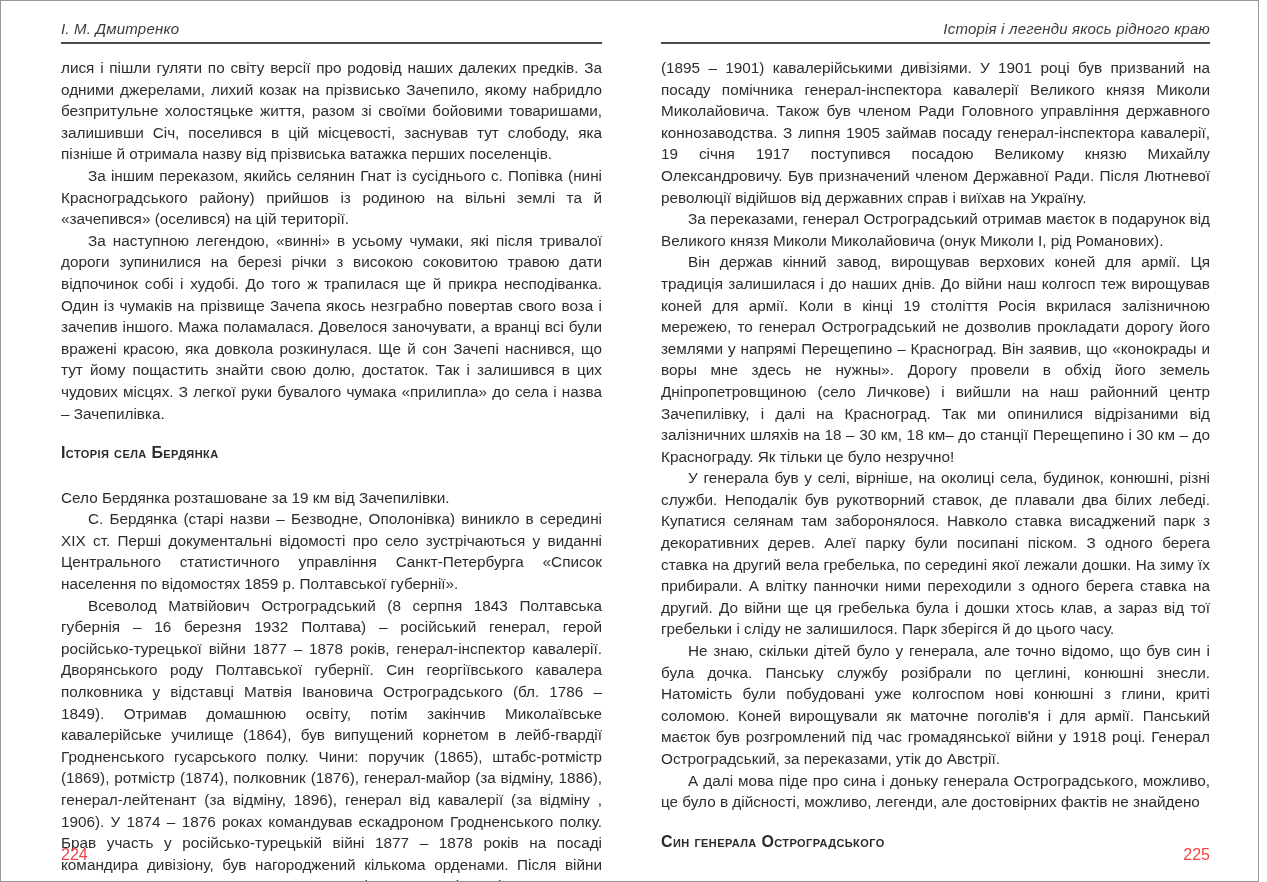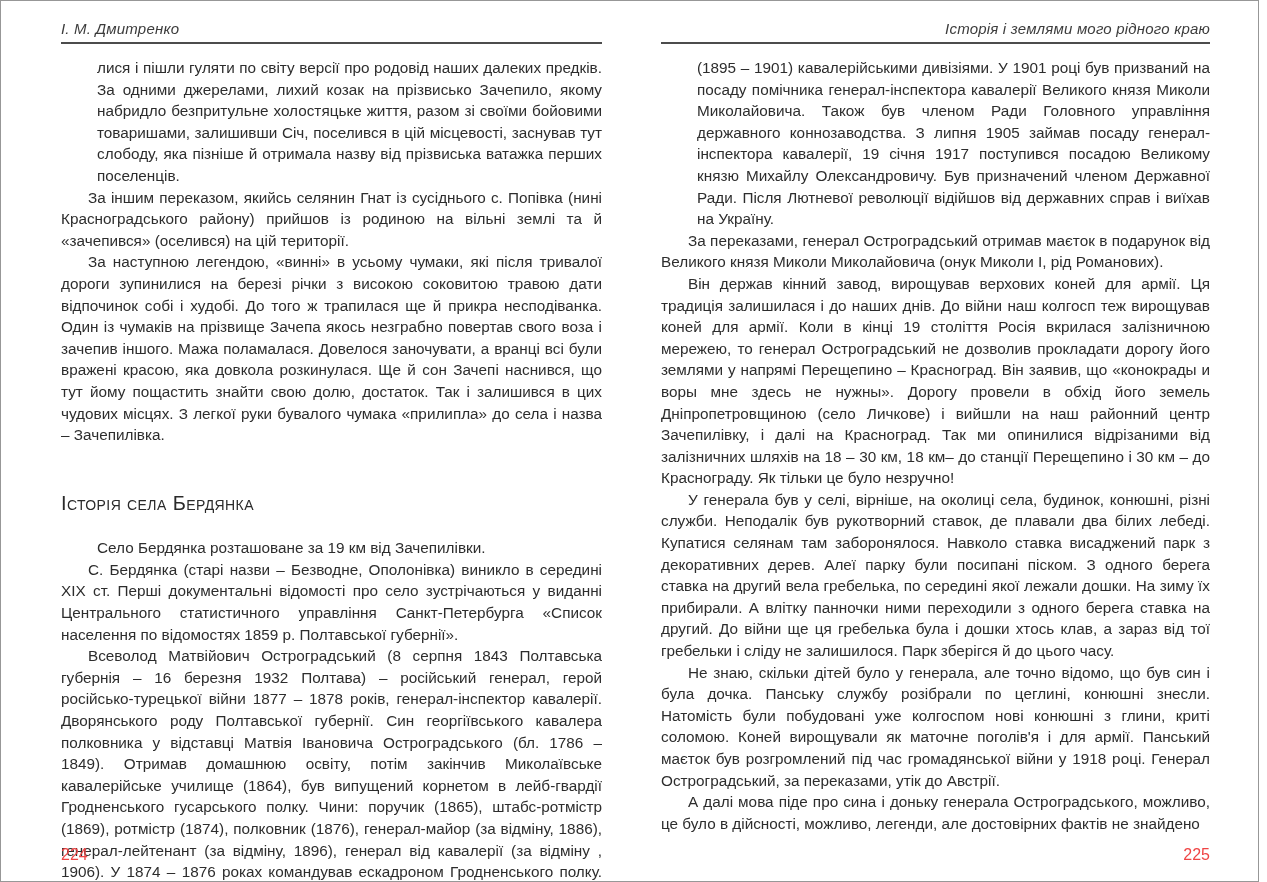--- a/index.html
+++ b/index.html
@@ -37,28 +37,28 @@
 
   .page-body {
     margin-top: 13px;
     font-size: 15.3px;
     line-height: 21.6px;
     text-align: justify;
     color: #2d2d2d;
     hyphens: auto;
   }
   .para { text-indent: 27px; }
-  .para.noindent { text-indent: 0; margin-left: 36px; }
+  .para.noindent { text-indent: 0; }
 
   .section-heading {
-    font-size: 20px;
-    font-weight: 400;
+    font-size: 16px;
+    font-weight: 700;
     font-variant: small-caps;
     letter-spacing: 0.4px;
-    margin-top: 47px;
+    margin-top: 18px;
     margin-bottom: 23px;
     text-align: left;
     text-indent: 0;
     color: #2a2a2a;
   }
 
   .page-number {
     position: absolute;
     bottom: 17px;
     font-size: 16px;
@@ -80,21 +80,21 @@
       <p class="para">За наступною легендою, «винні» в усьому чумаки, які після тривалої дороги зупинилися на березі річки з високою соковитою травою дати відпочинок собі і худобі. До того ж трапилася ще й прикра несподіванка. Один із чумаків на прізвище Зачепа якось незграбно повертав свого воза і зачепив іншого. Мажа поламалася. Довелося заночувати, а вранці всі були вражені красою, яка довкола розкинулася. Ще й сон Зачепі наснився, що тут йому пощастить знайти свою долю, достаток. Так і залишився в цих чудових місцях. З легкої руки бувалого чумака «прилипла» до села і назва – Зачепилівка.</p>
       <h2 class="section-heading">Історія села Бердянка</h2>
       <p class="para noindent">Село Бердянка розташоване за 19 км від Зачепилівки.</p>
       <p class="para">С. Бердянка (старі назви – Безводне, Ополонівка) виникло в середині XIX ст. Перші документальні відомості про село зустрічаються у виданні Центрального статистичного управління Санкт-Петербурга «Список населення по відомостях 1859 р. Полтавської губернії».</p>
       <p class="para">Всеволод Матвійович Остроградський (8 серпня 1843 Полтавська губернія – 16 березня 1932 Полтава) – російський генерал, герой російсько-турецької війни 1877 – 1878 років, генерал-інспектор кавалерії. Дворянського роду Полтавської губернії. Син георгіївського кавалера полковника у відставці Матвія Івановича Остроградського (бл. 1786 – 1849). Отримав домашнюю освіту, потім закінчив Миколаївське кавалерійське училище (1864), був випущений корнетом в лейб-гвардії Гродненського гусарського полку. Чини: поручик (1865), штабс-ротмістр (1869), ротмістр (1874), полковник (1876), генерал-майор (за відміну, 1886), генерал-лейтенант (за відміну, 1896), генерал від кавалерії (за відміну , 1906). У 1874 – 1876 роках командував ескадроном Гродненського полку. Брав участь у російсько-турецькій війні 1877 – 1878 років на посаді командира дивізіону, був нагороджений кількома орденами. Після війни командував запасним ескадроном полку (1877 – 1880). Потім командував 5-м Олександрійським гусарським полком (1880 – 1884), Гродненським лейб-гвардії гусарським полком (1884 – 1892), 1-ю бригадою 2-ї гвардійської кавалерійської дивізії (січень – листопад 1892), 5-ю (1892 – 1895) і 2-ю гвардійськими</p>
     </div>
     <div class="page-number">224</div>
   </div>
 
   <div class="page page-right">
-    <div class="running-header">Історія і землями мого рідного краю</div>
+    <div class="running-header">Історія і легенди якось рідного краю</div>
     <div class="page-body">
       <p class="para noindent">(1895 – 1901) кавалерійськими дивізіями. У 1901 році був призваний на посаду помічника генерал-інспектора кавалерії Великого князя Миколи Миколайовича. Також був членом Ради Головного управління державного коннозаводства. З липня 1905 займав посаду генерал-інспектора кавалерії, 19 січня 1917 поступився посадою Великому князю Михайлу Олександровичу. Був призначений членом Державної Ради. Після Лютневої революції відійшов від державних справ і виїхав на Україну.</p>
       <p class="para">За переказами, генерал Остроградський отримав маєток в подарунок від Великого князя Миколи Миколайовича (онук Миколи І, рід Романових).</p>
       <p class="para">Він держав кінний завод, вирощував верхових коней для армії. Ця традиція залишилася і до наших днів. До війни наш колгосп теж вирощував коней для армії. Коли в кінці 19 століття Росія вкрилася залізничною мережею, то генерал Остроградський не дозволив прокладати дорогу його землями у напрямі Перещепино – Красноград. Він заявив, що «конокрады и воры мне здесь не нужны». Дорогу провели в обхід його земель Дніпропетровщиною (село Личкове) і вийшли на наш районний центр Зачепилівку, і далі на Красноград. Так ми опинилися відрізаними від залізничних шляхів на 18 – 30 км, 18 км– до станції Перещепино і 30 км – до Краснограду. Як тільки це було незручно!</p>
       <p class="para">У генерала був у селі, вірніше, на околиці села, будинок, конюшні, різні служби. Неподалік був рукотворний ставок, де плавали два білих лебеді. Купатися селянам там заборонялося. Навколо ставка висаджений парк з декоративних дерев. Алеї парку були посипані піском. З одного берега ставка на другий вела гребелька, по середині якої лежали дошки. На зиму їх прибирали. А влітку панночки ними переходили з одного берега ставка на другий. До війни ще ця гребелька була і дошки хтось клав, а зараз від тої гребельки і сліду не залишилося. Парк зберігся й до цього часу.</p>
       <p class="para">Не знаю, скільки дітей було у генерала, але точно відомо, що був син і була дочка. Панську службу розібрали по цеглині, конюшні знесли. Натомість були побудовані уже колгоспом нові конюшні з глини, криті соломою. Коней вирощували як маточне поголів'я і для армії. Панський маєток був розгромлений під час громадянської війни у 1918 році. Генерал Остроградський, за переказами, утік до Австрії.</p>
       <p class="para">А далі мова піде про сина і доньку генерала Остроградського, можливо, це було в дійсності, можливо, легенди, але достовірних фактів не знайдено</p>
       <h2 class="section-heading">Син генерала Остроградського</h2>
 
     </div>

